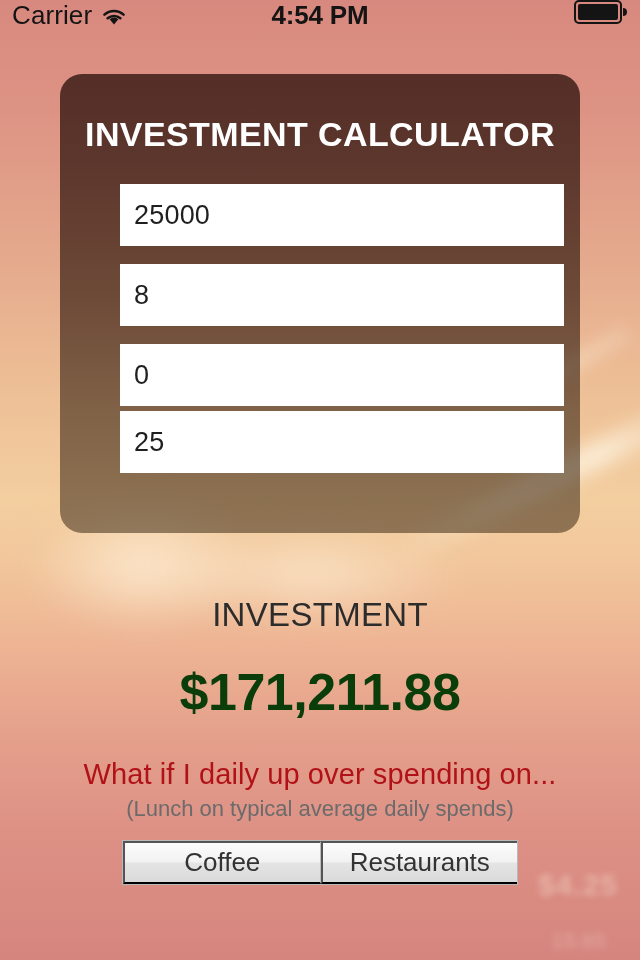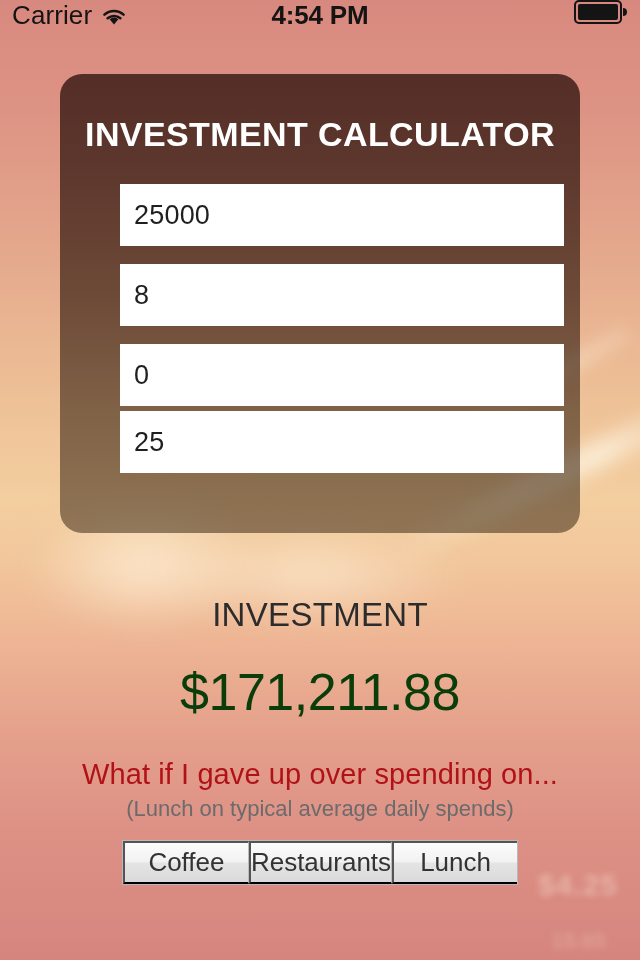--- a/index.html
+++ b/index.html
@@ -198,21 +198,21 @@
     cursor: pointer;
   }
 
   
   #result-amount {
     position: absolute;
     left: 0; right: 0;
     top: 662px;
     text-align: center;
     font-size: 52px;
-    font-weight: normal;
+    font-weight: bold;
     color: #0b3d0b;
     letter-spacing: -0.5px;
   }
 
   
   #whatif-heading {
     position: absolute;
     left: 0; right: 0;
     top: 758px;
     text-align: center;
@@ -308,20 +308,19 @@
 
   <div class="field-row" id="field-years">
     <span class="field-value">25</span>
   </div>
 </div>
 
 <button id="calculate-button">INVESTMENT</button>
 
 <div id="result-amount">$171,211.88</div>
 
-<div id="whatif-heading">What if I gave up over spending on...</div>
+<div id="whatif-heading">What if I daily up over spending on...</div>
 <div id="whatif-subheading">(Lunch on typical average daily spends)</div>
 
 <div id="spend-segmented-control">
   <button class="segment">Coffee</button>
   <button class="segment">Restaurants</button>
-  <button class="segment">Lunch</button>
 </div>
 
 </body></html>

